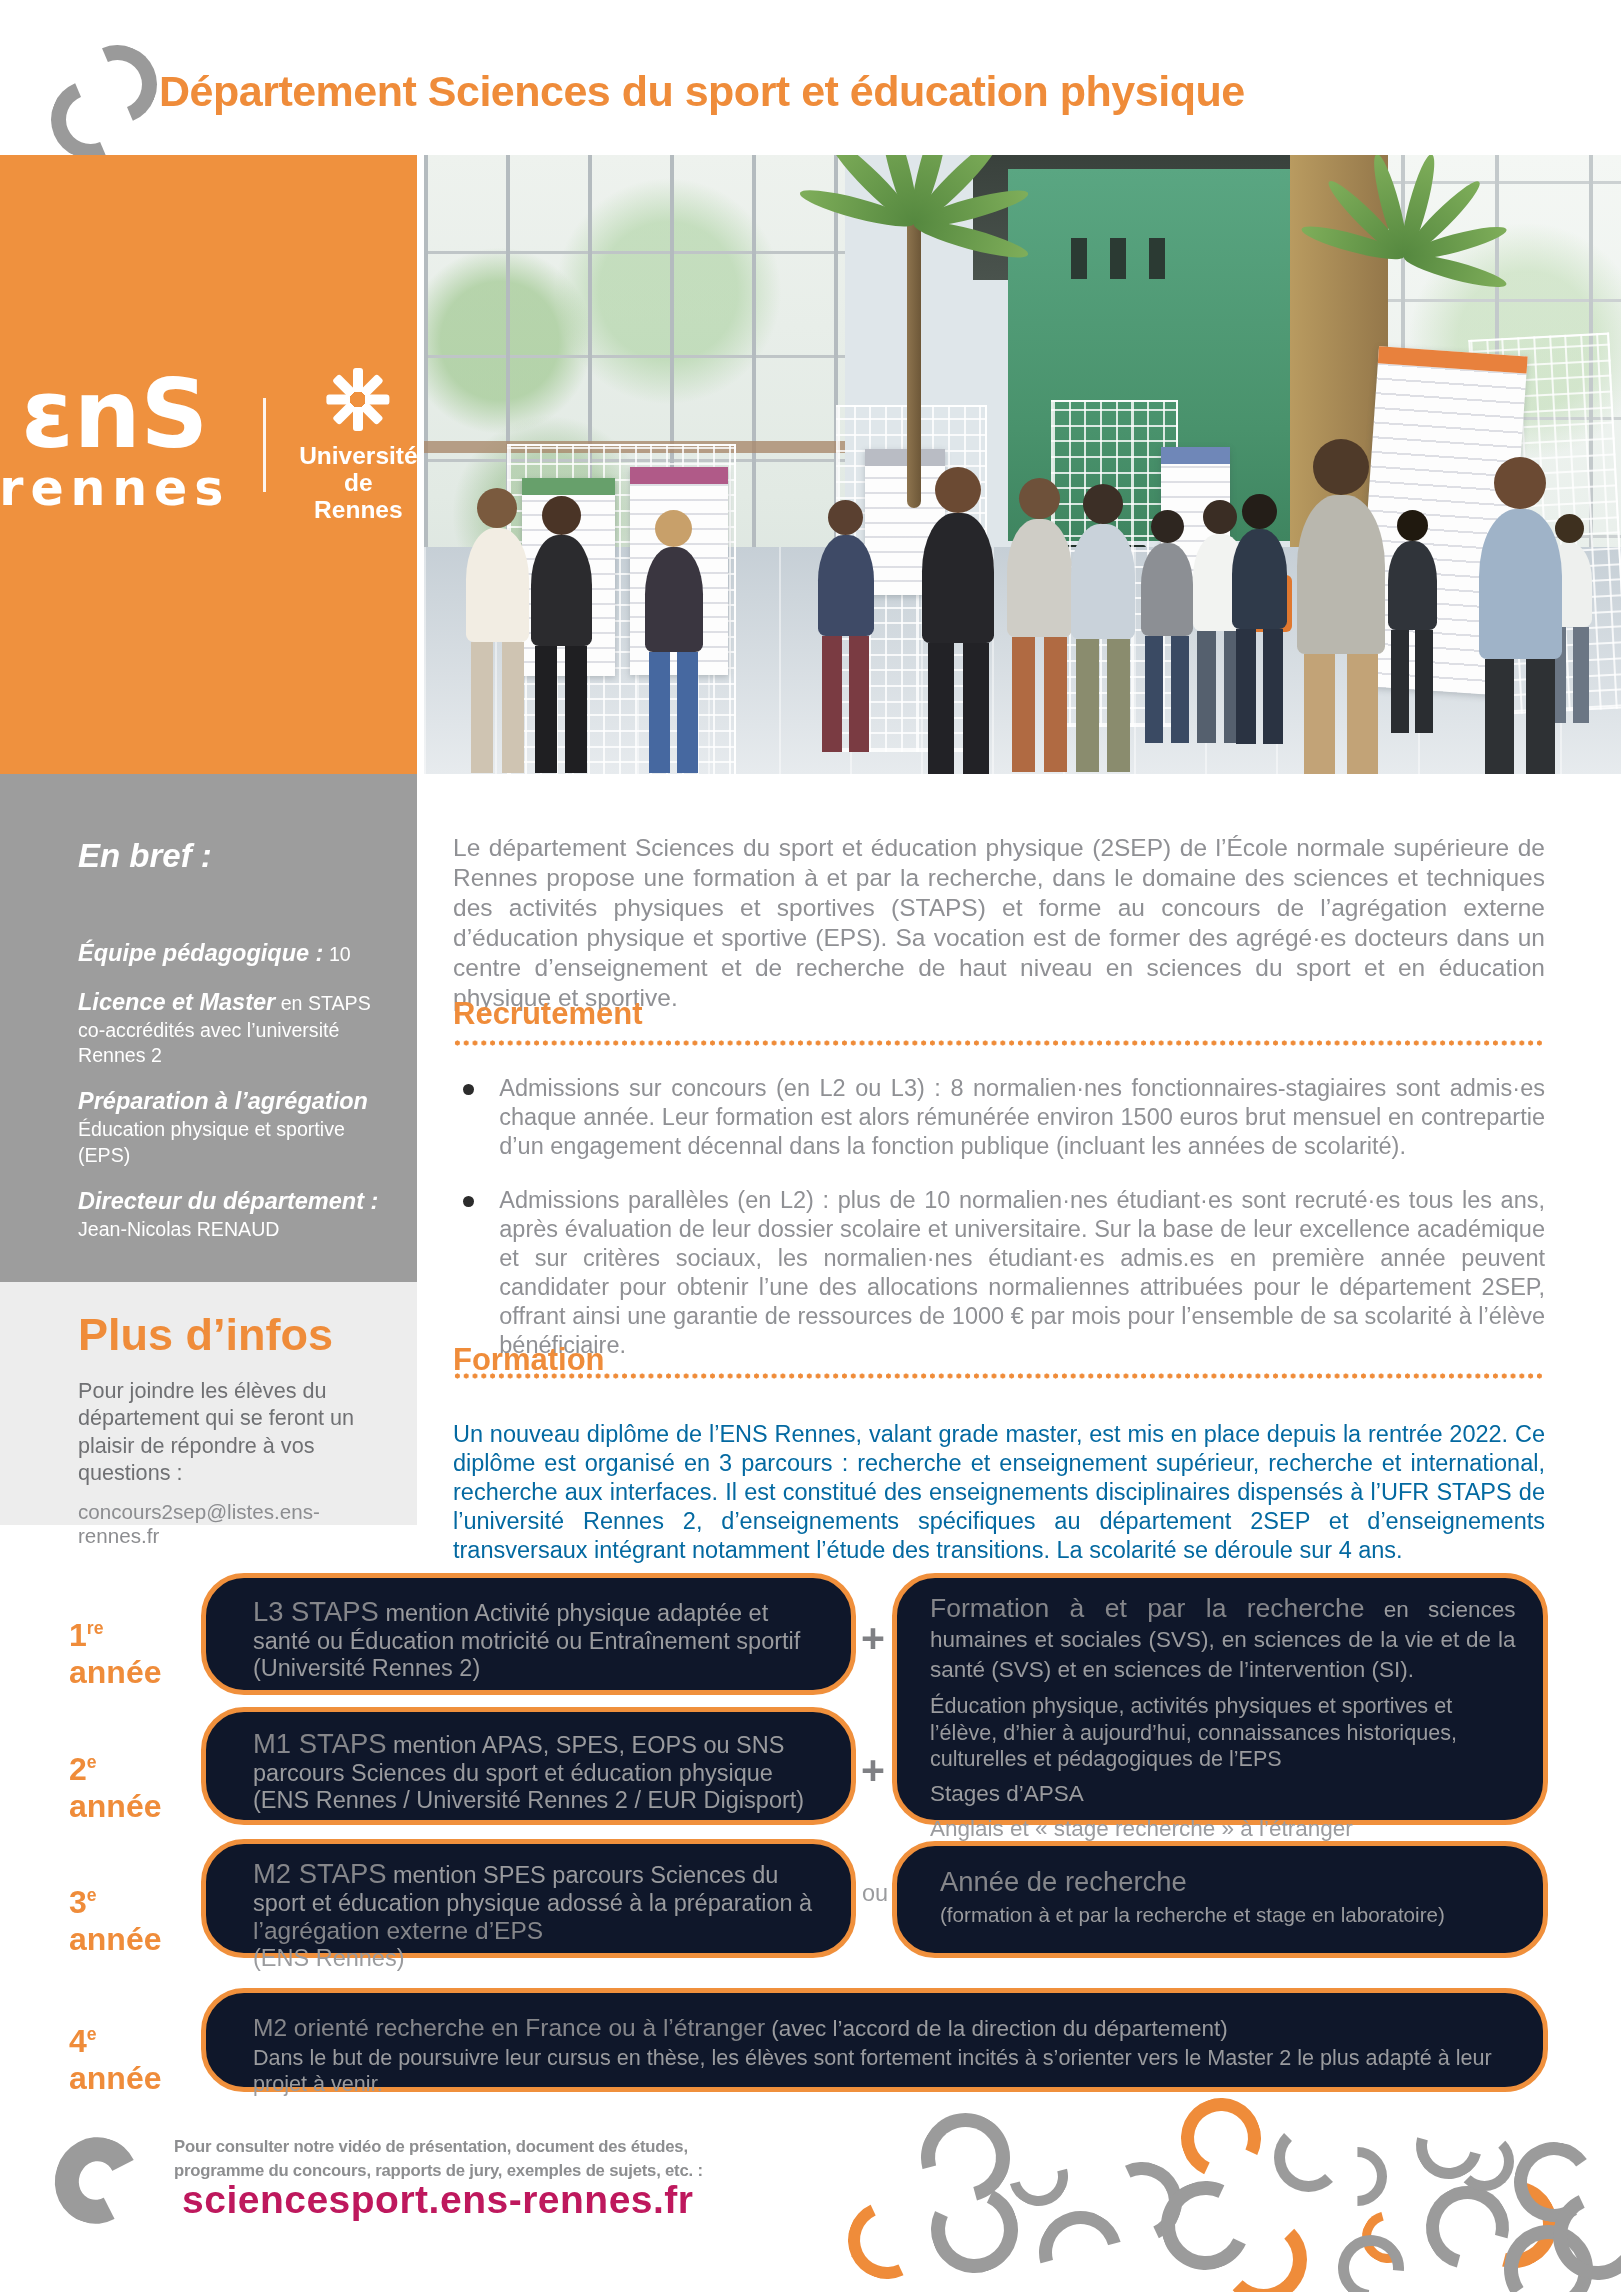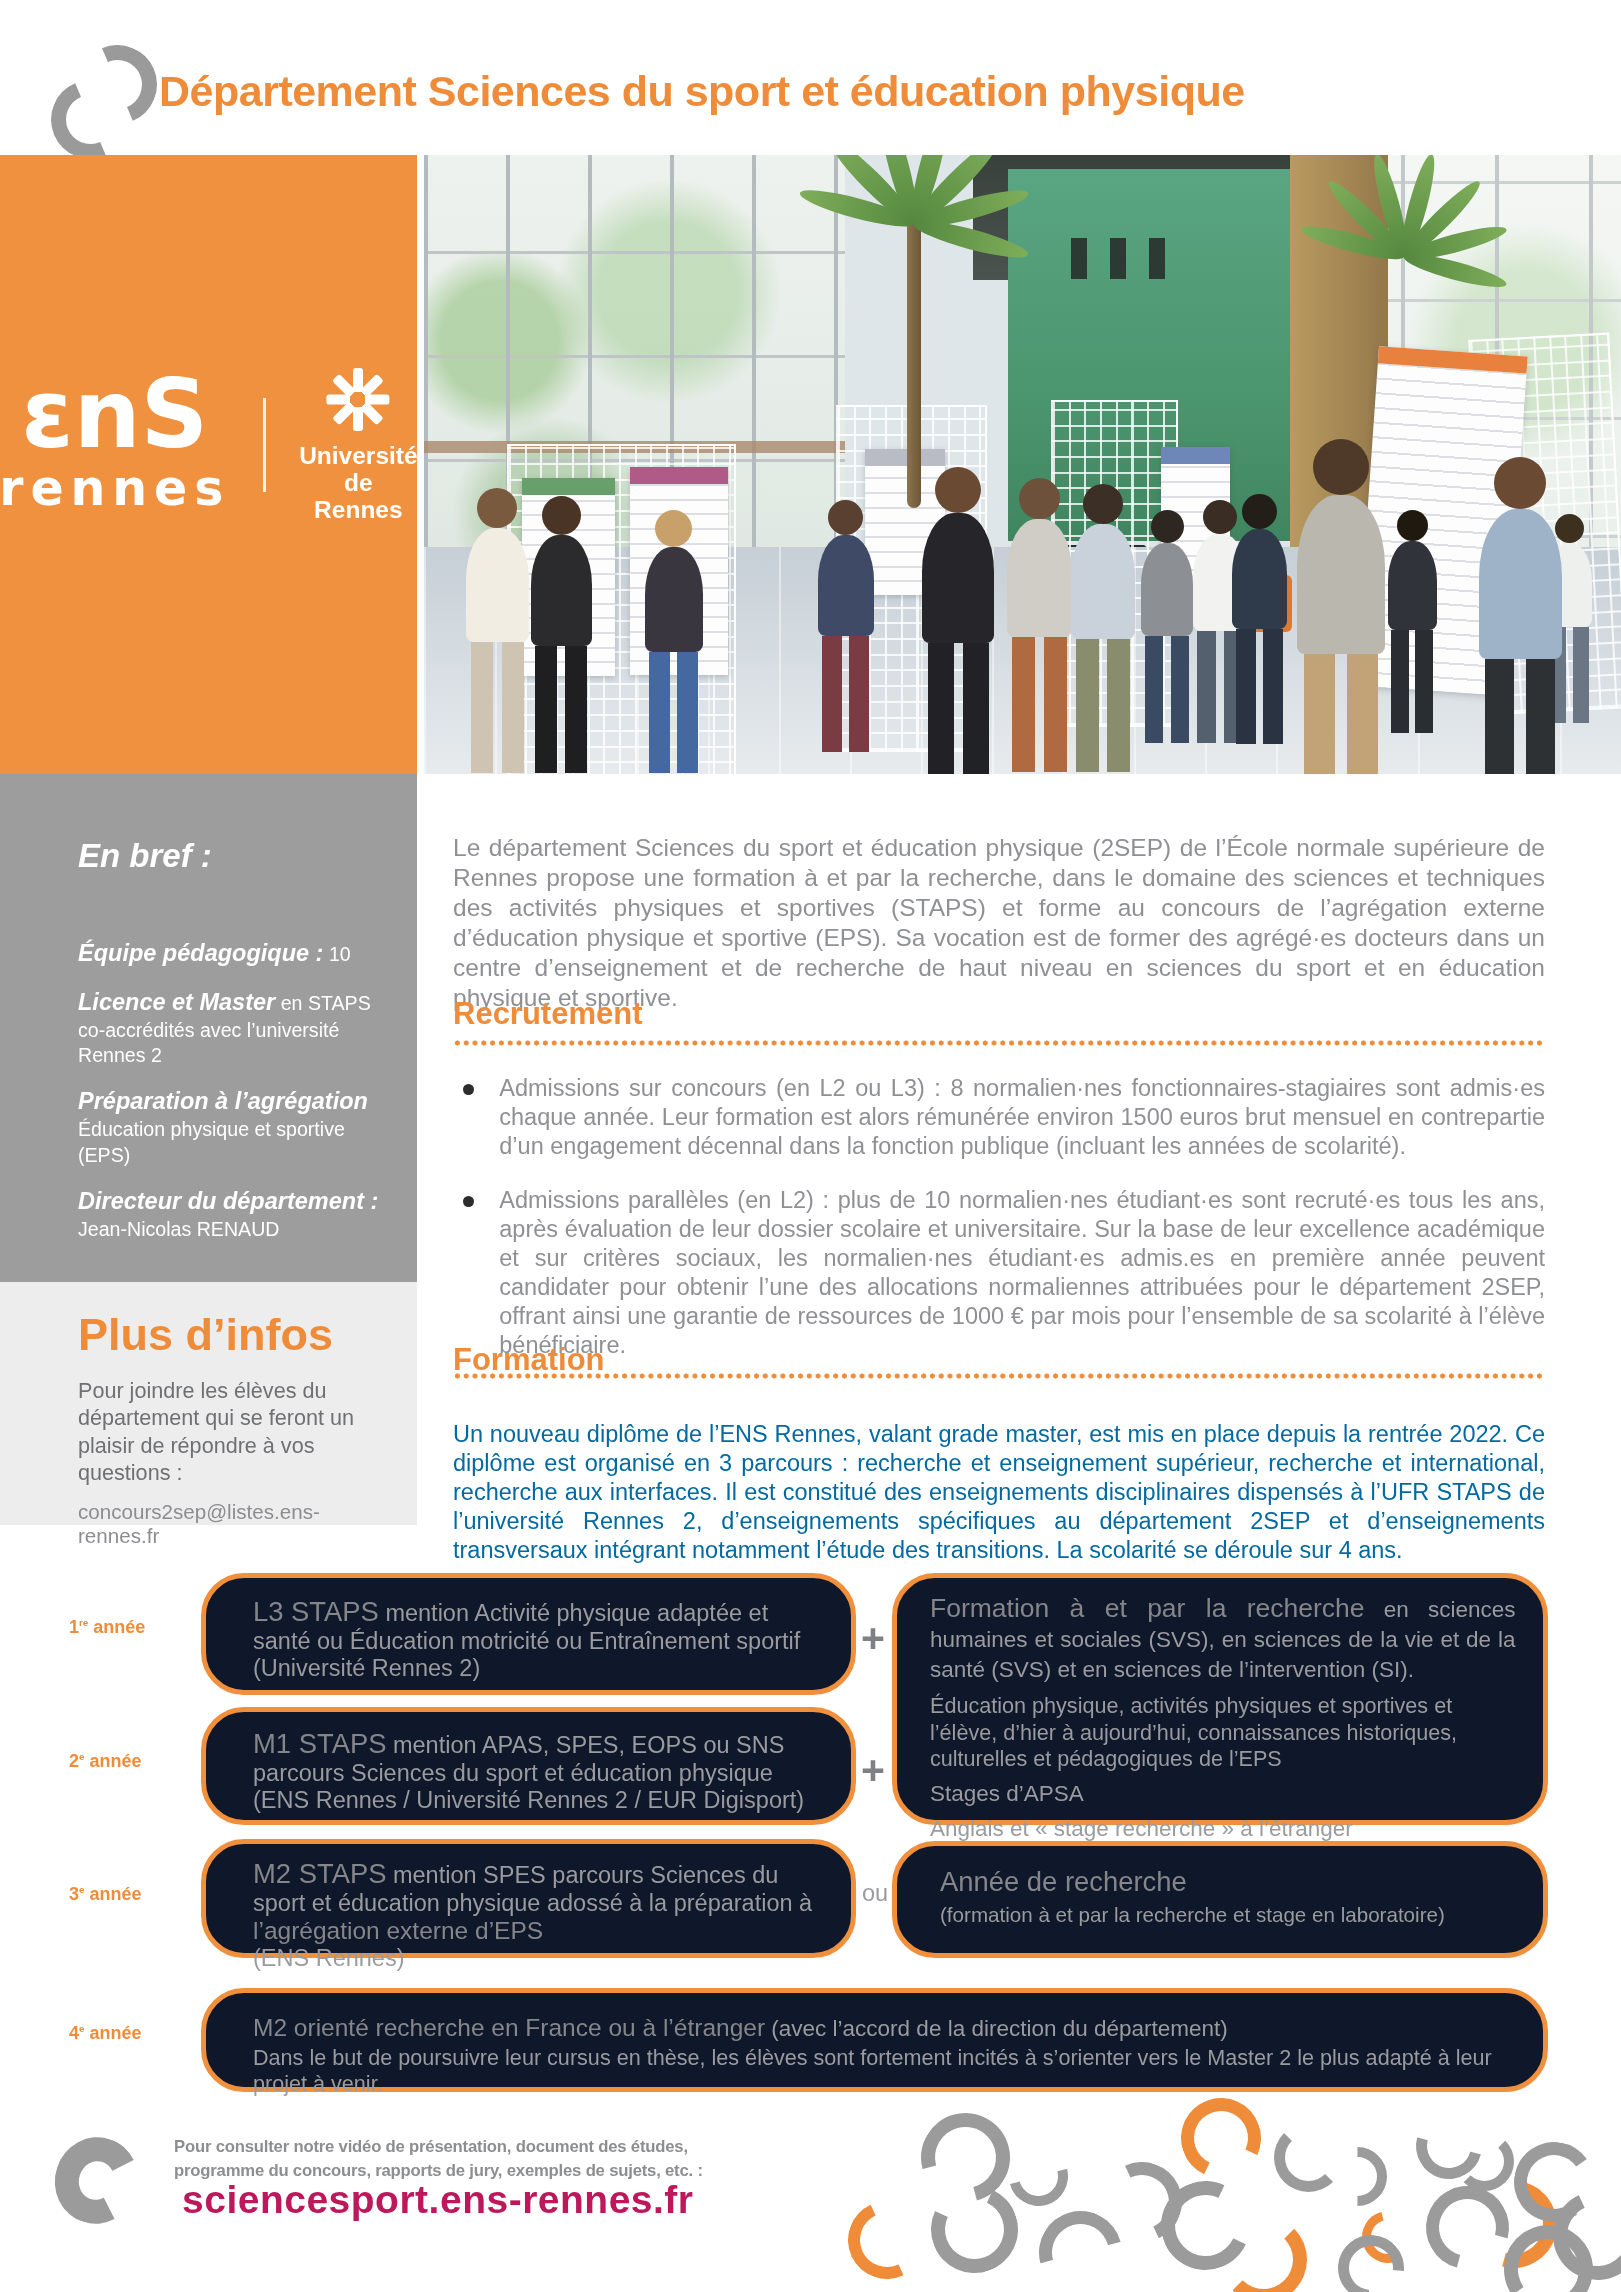--- a/index.html
+++ b/index.html
@@ -93,21 +93,21 @@
   .dotline{position:absolute;left:453px;width:1092px;height:7.8px;
            background-image:radial-gradient(circle,#ef8c3a 2.3px,transparent 2.7px);
            background-size:8.8px 7.8px;background-repeat:repeat-x;background-position:0 50%;}
   .bullet{position:absolute;left:463px;width:1082px;display:flex;}
   .bdot{flex:0 0 auto;width:10.8px;height:10.8px;border-radius:50%;background:#2c2c2c;margin:9.8px 25.5px 0 0;}
   .btext{font-size:23.5px;line-height:29px;color:#8f9094;text-align:justify;margin:0;}
   .formpara{position:absolute;left:453px;top:1396px;width:1092px;font-size:23.5px;line-height:29px;
             color:#0369a1;text-align:justify;}
 
   
-  .yr{position:absolute;left:69px;width:118px;font-size:18px;font-weight:bold;color:#ef8c3a;}
+  .yr{position:absolute;left:69px;width:118px;font-size:32px;font-weight:bold;color:#ef8c3a;}
   .yr sup{font-size:0.55em;}
   .cbox{position:absolute;background:#0f172a;border:5.9px solid #f0903c;border-radius:43px;
         box-sizing:border-box;color:#9a9b9e;}
   .lead{font-size:27.4px;color:#85868a;}
   .rest{font-size:23.5px;color:#9a9b9e;}
   .sub{font-size:23.5px;color:#9a9b9e;}
   .emph{font-size:24.5px;color:#85868a;}
   .conn{position:absolute;font-weight:bold;color:#7f8084;}
 
   

